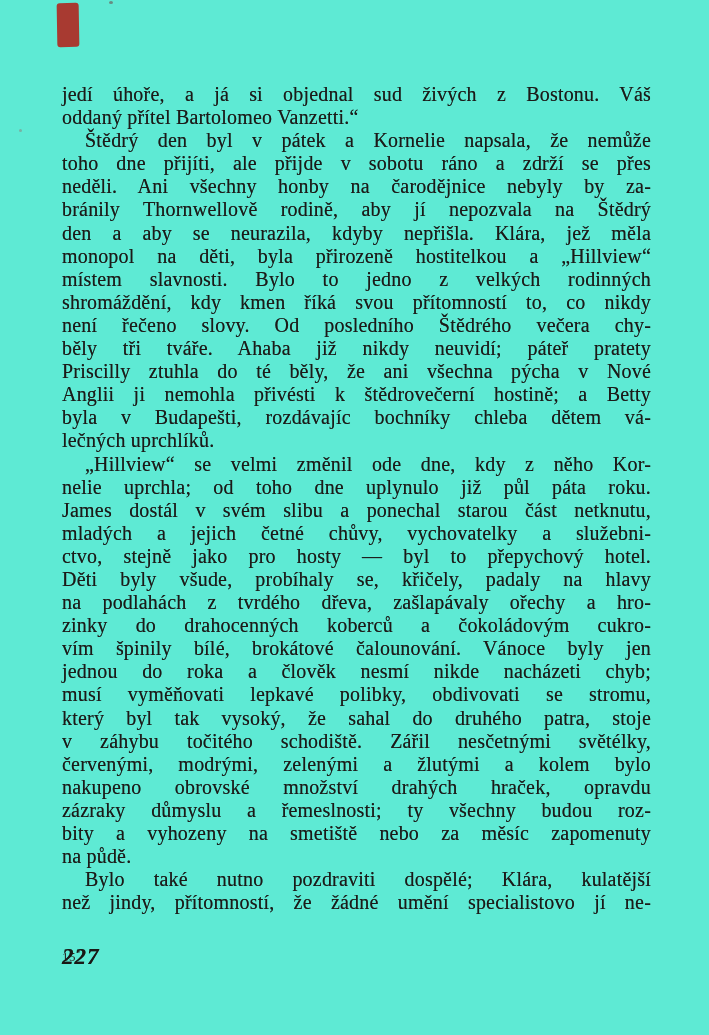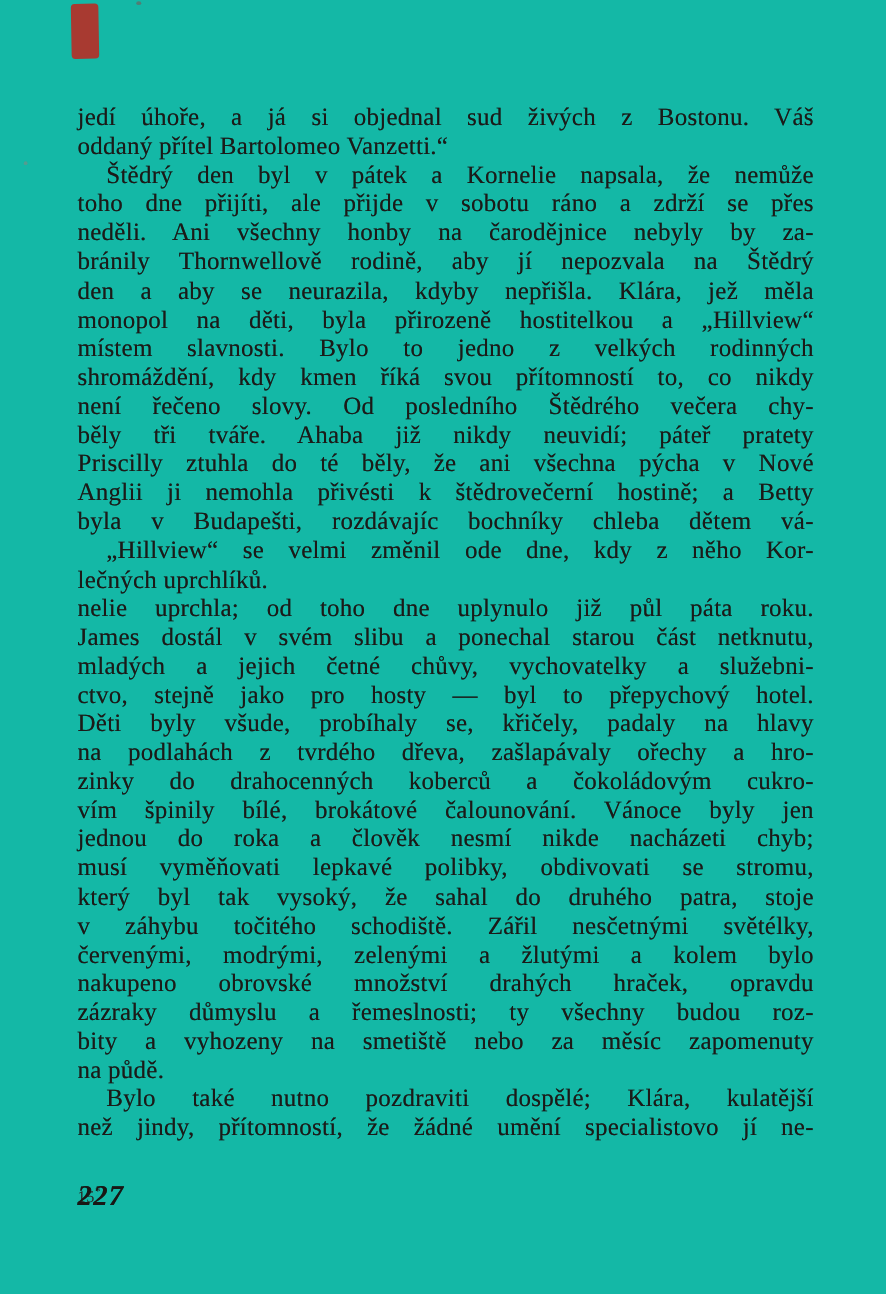--- a/index.html
+++ b/index.html
@@ -4,21 +4,21 @@
 <style>
   html, body {
     margin: 0;
     padding: 0;
     background: #ffffff;
   }
   .page {
     position: relative;
     width: 709px;
     height: 1035px;
-    background: #14b8a6;
+    background: #5eead4;
     overflow: hidden;
     font-family: "Liberation Serif", "DejaVu Serif", serif;
     color: #1c1a18;
   }
   .red-mark {
     position: absolute;
     left: 57px;
     top: 3px;
     width: 22px;
     height: 44px;
@@ -113,22 +113,22 @@
       <div class="line">bránily Thornwellově rodině, aby jí nepozvala na Štědrý</div>
       <div class="line">den a aby se neurazila, kdyby nepřišla. Klára, jež měla</div>
       <div class="line">monopol na děti, byla přirozeně hostitelkou a „Hillview“</div>
       <div class="line">místem slavnosti.  Bylo to jedno z velkých rodinných</div>
       <div class="line">shromáždění, kdy kmen říká svou přítomností to, co nikdy</div>
       <div class="line">není řečeno slovy. Od posledního Štědrého večera chy-</div>
       <div class="line">běly tři tváře. Ahaba již nikdy neuvidí; páteř pratety</div>
       <div class="line">Priscilly ztuhla do té běly, že ani všechna pýcha v Nové</div>
       <div class="line">Anglii ji nemohla přivésti k štědrovečerní hostině; a Betty</div>
       <div class="line">byla v Budapešti, rozdávajíc bochníky chleba dětem vá-</div>
+      <div class="line nojust">lečných uprchlíků.</div>
       <div class="line indent">„Hillview“ se velmi změnil ode dne, kdy z něho Kor-</div>
-      <div class="line nojust">lečných uprchlíků.</div>
       <div class="line">nelie uprchla; od toho dne uplynulo již půl páta roku.</div>
       <div class="line">James dostál v svém slibu a ponechal starou část netknutu,</div>
       <div class="line">mladých a jejich četné chůvy, vychovatelky a služebni-</div>
       <div class="line">ctvo, stejně jako pro hosty — byl to přepychový hotel.</div>
       <div class="line">Děti byly všude, probíhaly se, křičely, padaly na hlavy</div>
       <div class="line">na podlahách z tvrdého dřeva, zašlapávaly ořechy a hro-</div>
       <div class="line">zinky do drahocenných koberců a čokoládovým cukro-</div>
       <div class="line">vím špinily bílé, brokátové čalounování.  Vánoce byly jen</div>
       <div class="line">jednou do roka a člověk nesmí nikde nacházeti chyb;</div>
       <div class="line">musí vyměňovati lepkavé polibky, obdivovati se stromu,</div>

